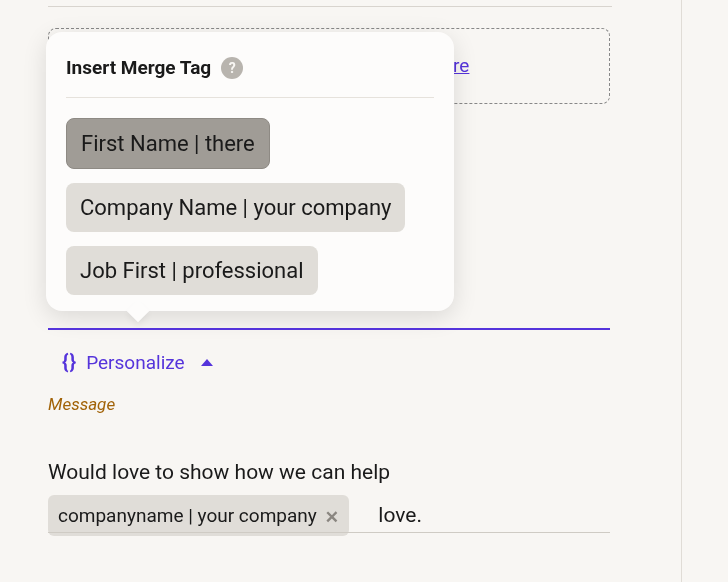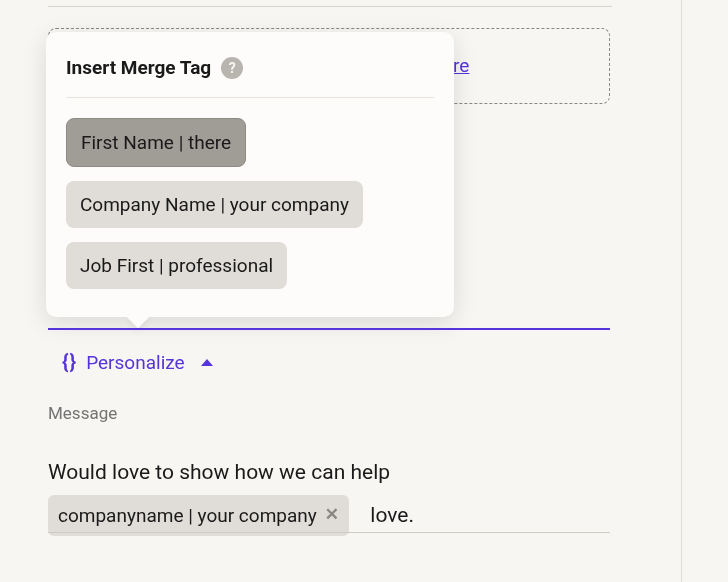--- a/index.html
+++ b/index.html
@@ -49,23 +49,23 @@
       text-decoration: underline;
       font-size: 19px;
     }
     
     .popup {
       position: absolute;
       top: 32px;
       left: 46px;
       width: 408px;
       background: #fdfcfb;
-      border-radius: 10px;
+      border-radius: 16px;
       box-shadow: 0 6px 24px rgba(0,0,0,0.12);
-      padding: 24px 20px 28px 20px;
+      padding: 24px 20px 16px 20px;
     }
     
     .popup-header {
       display: flex;
       align-items: center;
       gap: 10px;
       padding-bottom: 18px;
       border-bottom: 1px solid #e6e2dc;
       margin-bottom: 20px;
     }
@@ -91,21 +91,21 @@
     
     .popup-list {
       display: flex;
       flex-direction: column;
       gap: 14px;
     }
     
     .popup-item {
       padding: 12px 14px;
       border-radius: 8px;
-      font-size: 19px;
+      font-size: 22px;
       color: #1a1a1a;
       display: inline-block;
       width: fit-content;
       cursor: pointer;
     }
     
     .popup-item.selected {
       background: #a09c96;
       border: 1px solid #8e8a84;
       color: #1a1a1a;
@@ -158,46 +158,47 @@
       width: 0;
       height: 0;
       border-left: 6px solid transparent;
       border-right: 6px solid transparent;
       border-bottom: 7px solid #5534db;
       margin-left: 4px;
     }
     
     .message-label {
       position: absolute;
-      top: 403px;
-      left: 48px;
-      color: #737373;
+      top: 394px;
+      left: 48px;
+      color: #a16207;
       font-size: 17px;
+      font-style: italic;
     }
     
     .message-body {
       position: absolute;
       top: 456px;
       left: 48px;
       right: 118px;
       font-size: 21px;
       color: #1a1a1a;
       line-height: 1.55;
     }
     
     .message-tag {
       display: inline-flex;
-      align-items: flex-start;
+      align-items: flex-end;
       background: #e0ddd8;
       border-radius: 6px;
       padding: 6px 10px;
       font-size: 19px;
       color: #1a1a1a;
       gap: 8px;
-      margin-right: 16px;
+      margin-right: 24px;
       margin-top: 6px;
     }
     
     .tag-close {
       color: #8a8680;
       font-size: 17px;
       cursor: pointer;
       font-weight: 700;
     }
     

